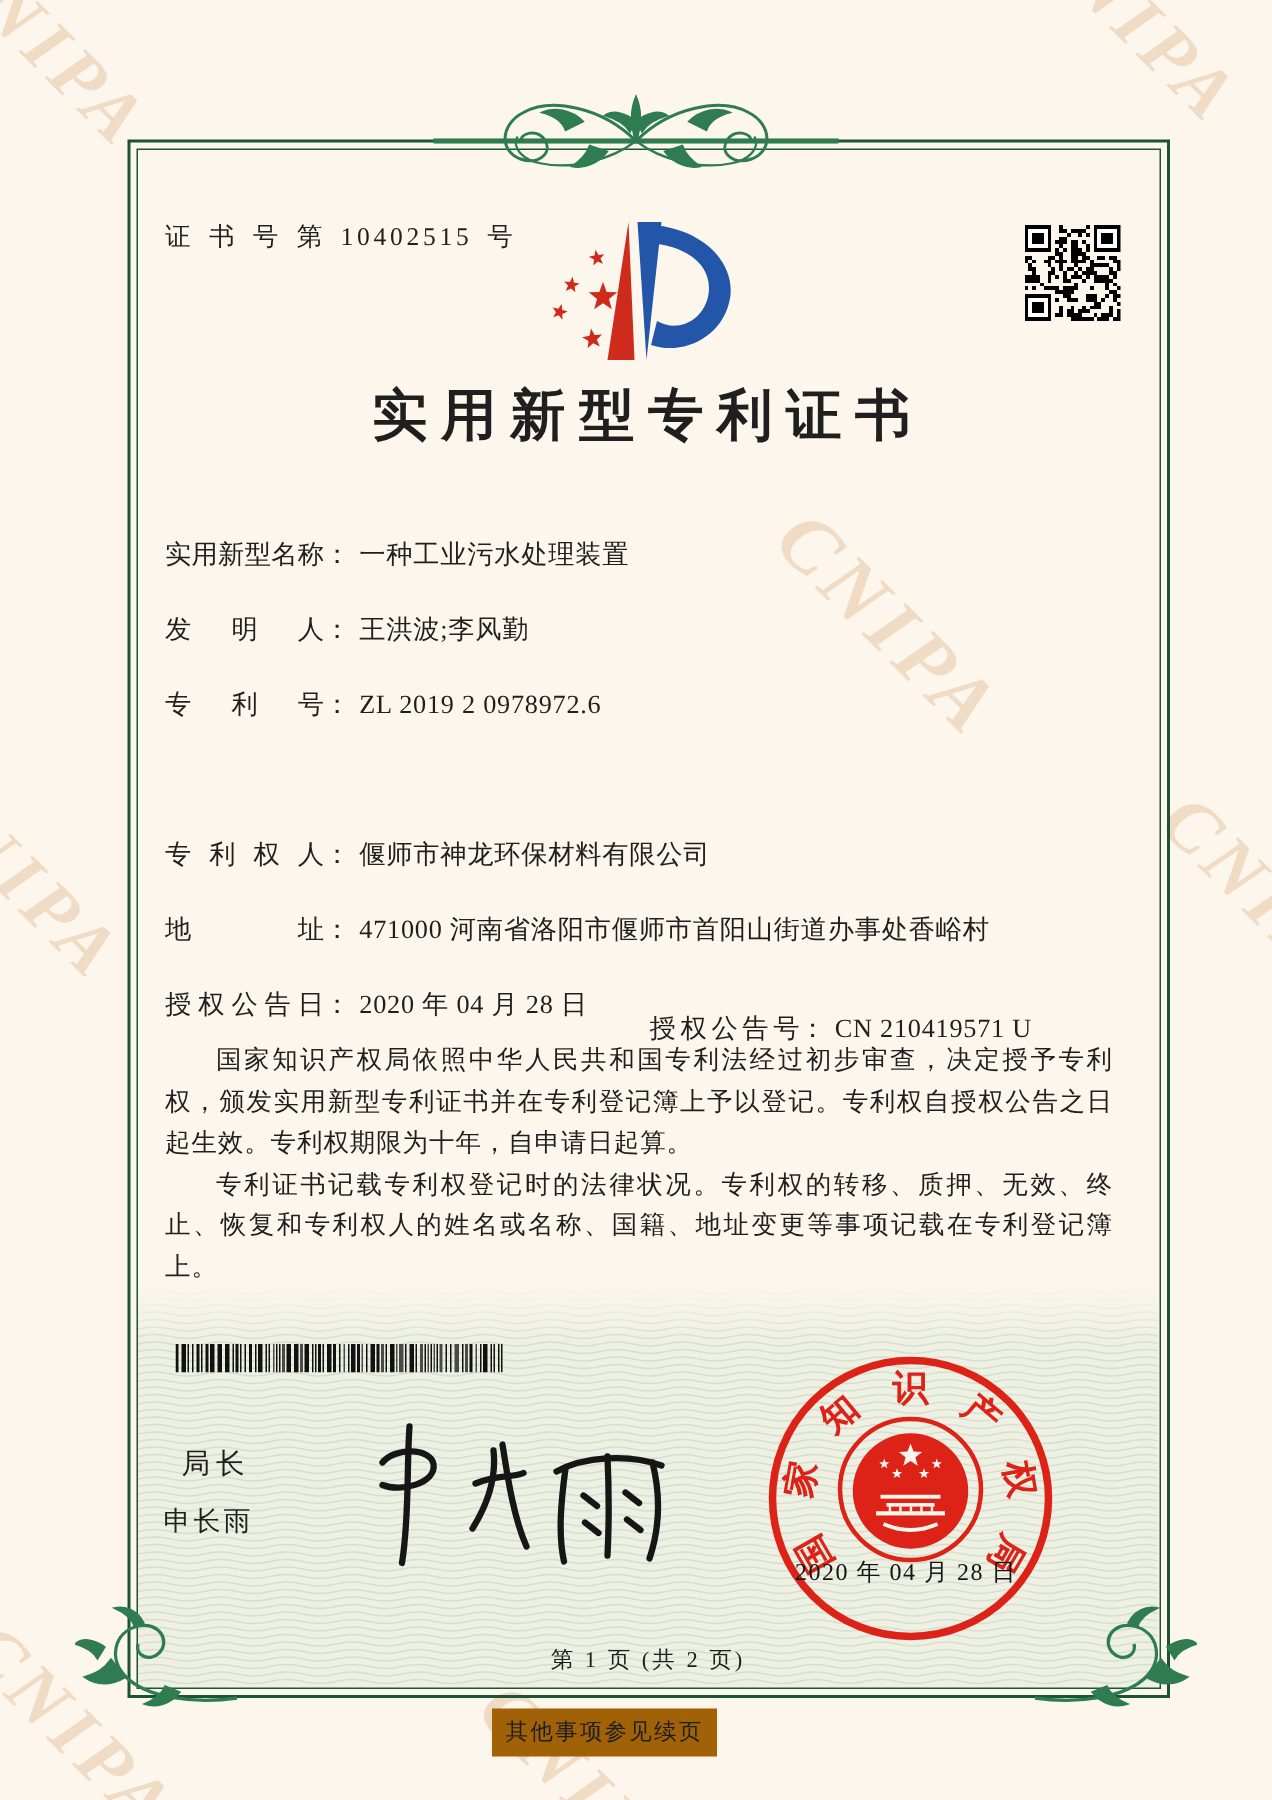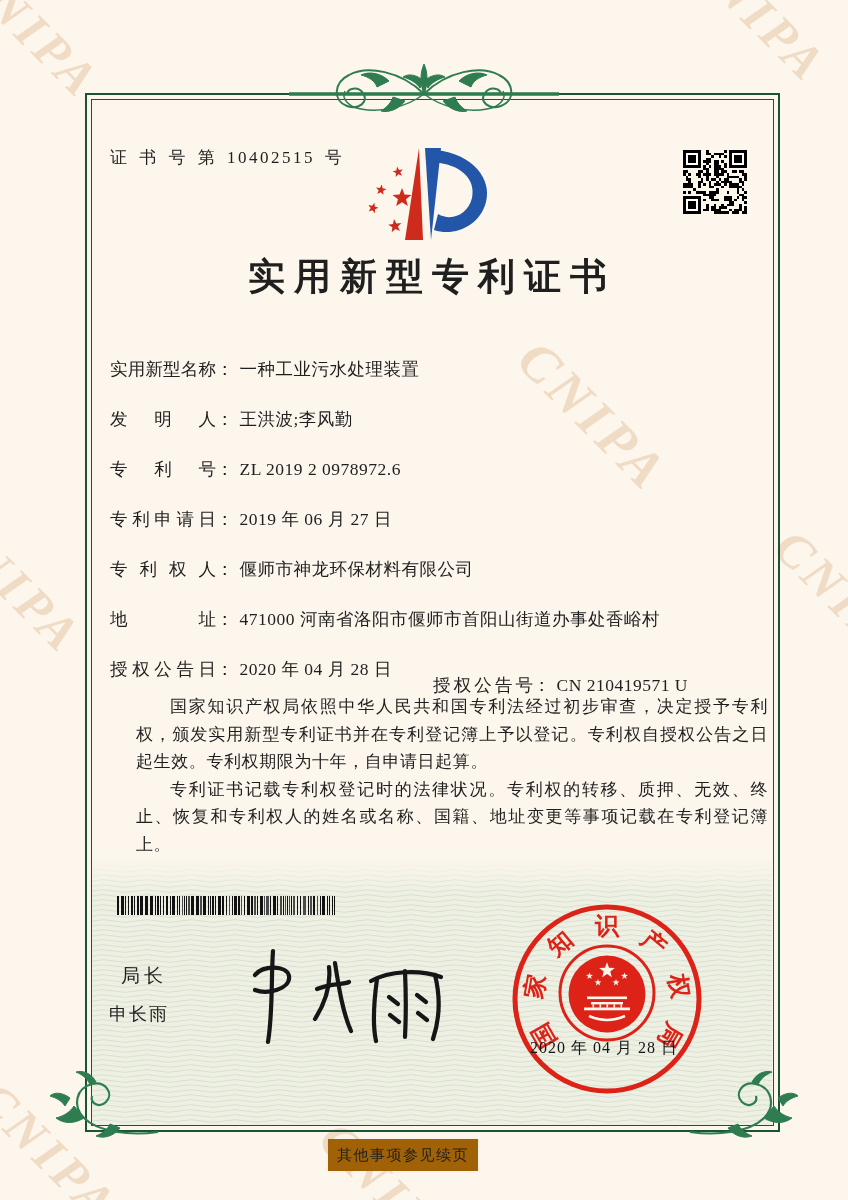--- a/index.html
+++ b/index.html
@@ -32,21 +32,21 @@
     font-size:37px;font-weight:700;letter-spacing:9px;}
   
   .f-row{position:absolute;left:110px;z-index:3;font-size:17.5px;line-height:22px;white-space:nowrap;}
   .f-label{display:inline-block;width:106px;text-align:justify;text-align-last:justify;vertical-align:top;}
   .f-colon{display:inline-block;margin-right:6px;}
   .f-value{letter-spacing:0.5px;}
   .grant-col2{position:absolute;left:323px;top:16px;white-space:nowrap;}
   .grant-col2 .f-label{width:100px;}
   
   .body-text{position:absolute;left:110px;top:693px;width:632px;z-index:3;
-    font-size:17px;line-height:27.5px;letter-spacing:0.6px;text-align:justify;margin-left:26px;}
+    font-size:17px;line-height:27.5px;letter-spacing:0.6px;text-align:justify;}
   .body-text p{margin:0;text-indent:2em;}
   
   .barcode{position:absolute;left:117px;top:896px;width:221px;height:19px;z-index:3;}
   
   .sig-title{position:absolute;left:121px;top:963px;z-index:3;font-size:19px;letter-spacing:4px;}
   .sig-name{position:absolute;left:109px;top:1002px;z-index:3;font-size:18px;letter-spacing:2px;}
   .sig-script{position:absolute;left:243px;top:945px;width:205px;height:100px;z-index:4;}
   
   .seal{position:absolute;left:505px;top:897px;width:204px;height:204px;z-index:3;}
   .seal-date{position:absolute;left:530px;top:1038px;z-index:4;font-size:16px;letter-spacing:1px;color:#151515;}
@@ -409,23 +409,20 @@
 
   <div class="f-row" style="top:358px">
     <span class="f-label">实用新型名称</span><span class="f-colon">：</span><span class="f-value">一种工业污水处理装置</span>
   </div>
   <div class="f-row" style="top:408px">
     <span class="f-label">发明人</span><span class="f-colon">：</span><span class="f-value">王洪波;李风勤</span>
   </div>
   <div class="f-row" style="top:458px">
     <span class="f-label">专利号</span><span class="f-colon">：</span><span class="f-value">ZL 2019 2 0978972.6</span>
   </div>
-  <div class="f-row" style="top:508px">
-    <span class="f-label">专利申请日</span><span class="f-colon">：</span><span class="f-value">2019 年 06 月 27 日</span>
-  </div>
   <div class="f-row" style="top:558px">
     <span class="f-label">专利权人</span><span class="f-colon">：</span><span class="f-value">偃师市神龙环保材料有限公司</span>
   </div>
   <div class="f-row" style="top:608px">
     <span class="f-label">地址</span><span class="f-colon">：</span><span class="f-value">471000 河南省洛阳市偃师市首阳山街道办事处香峪村</span>
   </div>
   <div class="f-row" style="top:658px">
     <span class="f-label">授权公告日</span><span class="f-colon">：</span><span class="f-value">2020 年 04 月 28 日</span>
     <span class="grant-col2">
       <span class="f-label">授权公告号</span><span class="f-colon">：</span><span class="f-value">CN 210419571 U</span>
@@ -551,15 +548,16 @@
       <rect x="79" y="110.5" width="46" height="2.8" fill="#fcf6ec"></rect>
       <rect x="87.5" y="107.3" width="1.6" height="3.4" fill="#fcf6ec"></rect>
       <rect x="94.5" y="107.3" width="1.6" height="3.4" fill="#fcf6ec"></rect>
       <rect x="101.5" y="107.3" width="1.6" height="3.4" fill="#fcf6ec"></rect>
       <rect x="108.5" y="107.3" width="1.6" height="3.4" fill="#fcf6ec"></rect>
       <rect x="115.5" y="107.3" width="1.6" height="3.4" fill="#fcf6ec"></rect>
       <path d="M84,119 Q102,127 120,119" fill="none" stroke="#fcf6ec" stroke-width="2.6"></path>
     </svg>
   <div class="seal-date">2020 年 04 月 28 日</div>
 
+  <div class="page-info">第 1 页 (共 2 页)</div>
   <div class="cont-note">其他事项参见续页</div>
 
 </div>
 
 </body></html>

